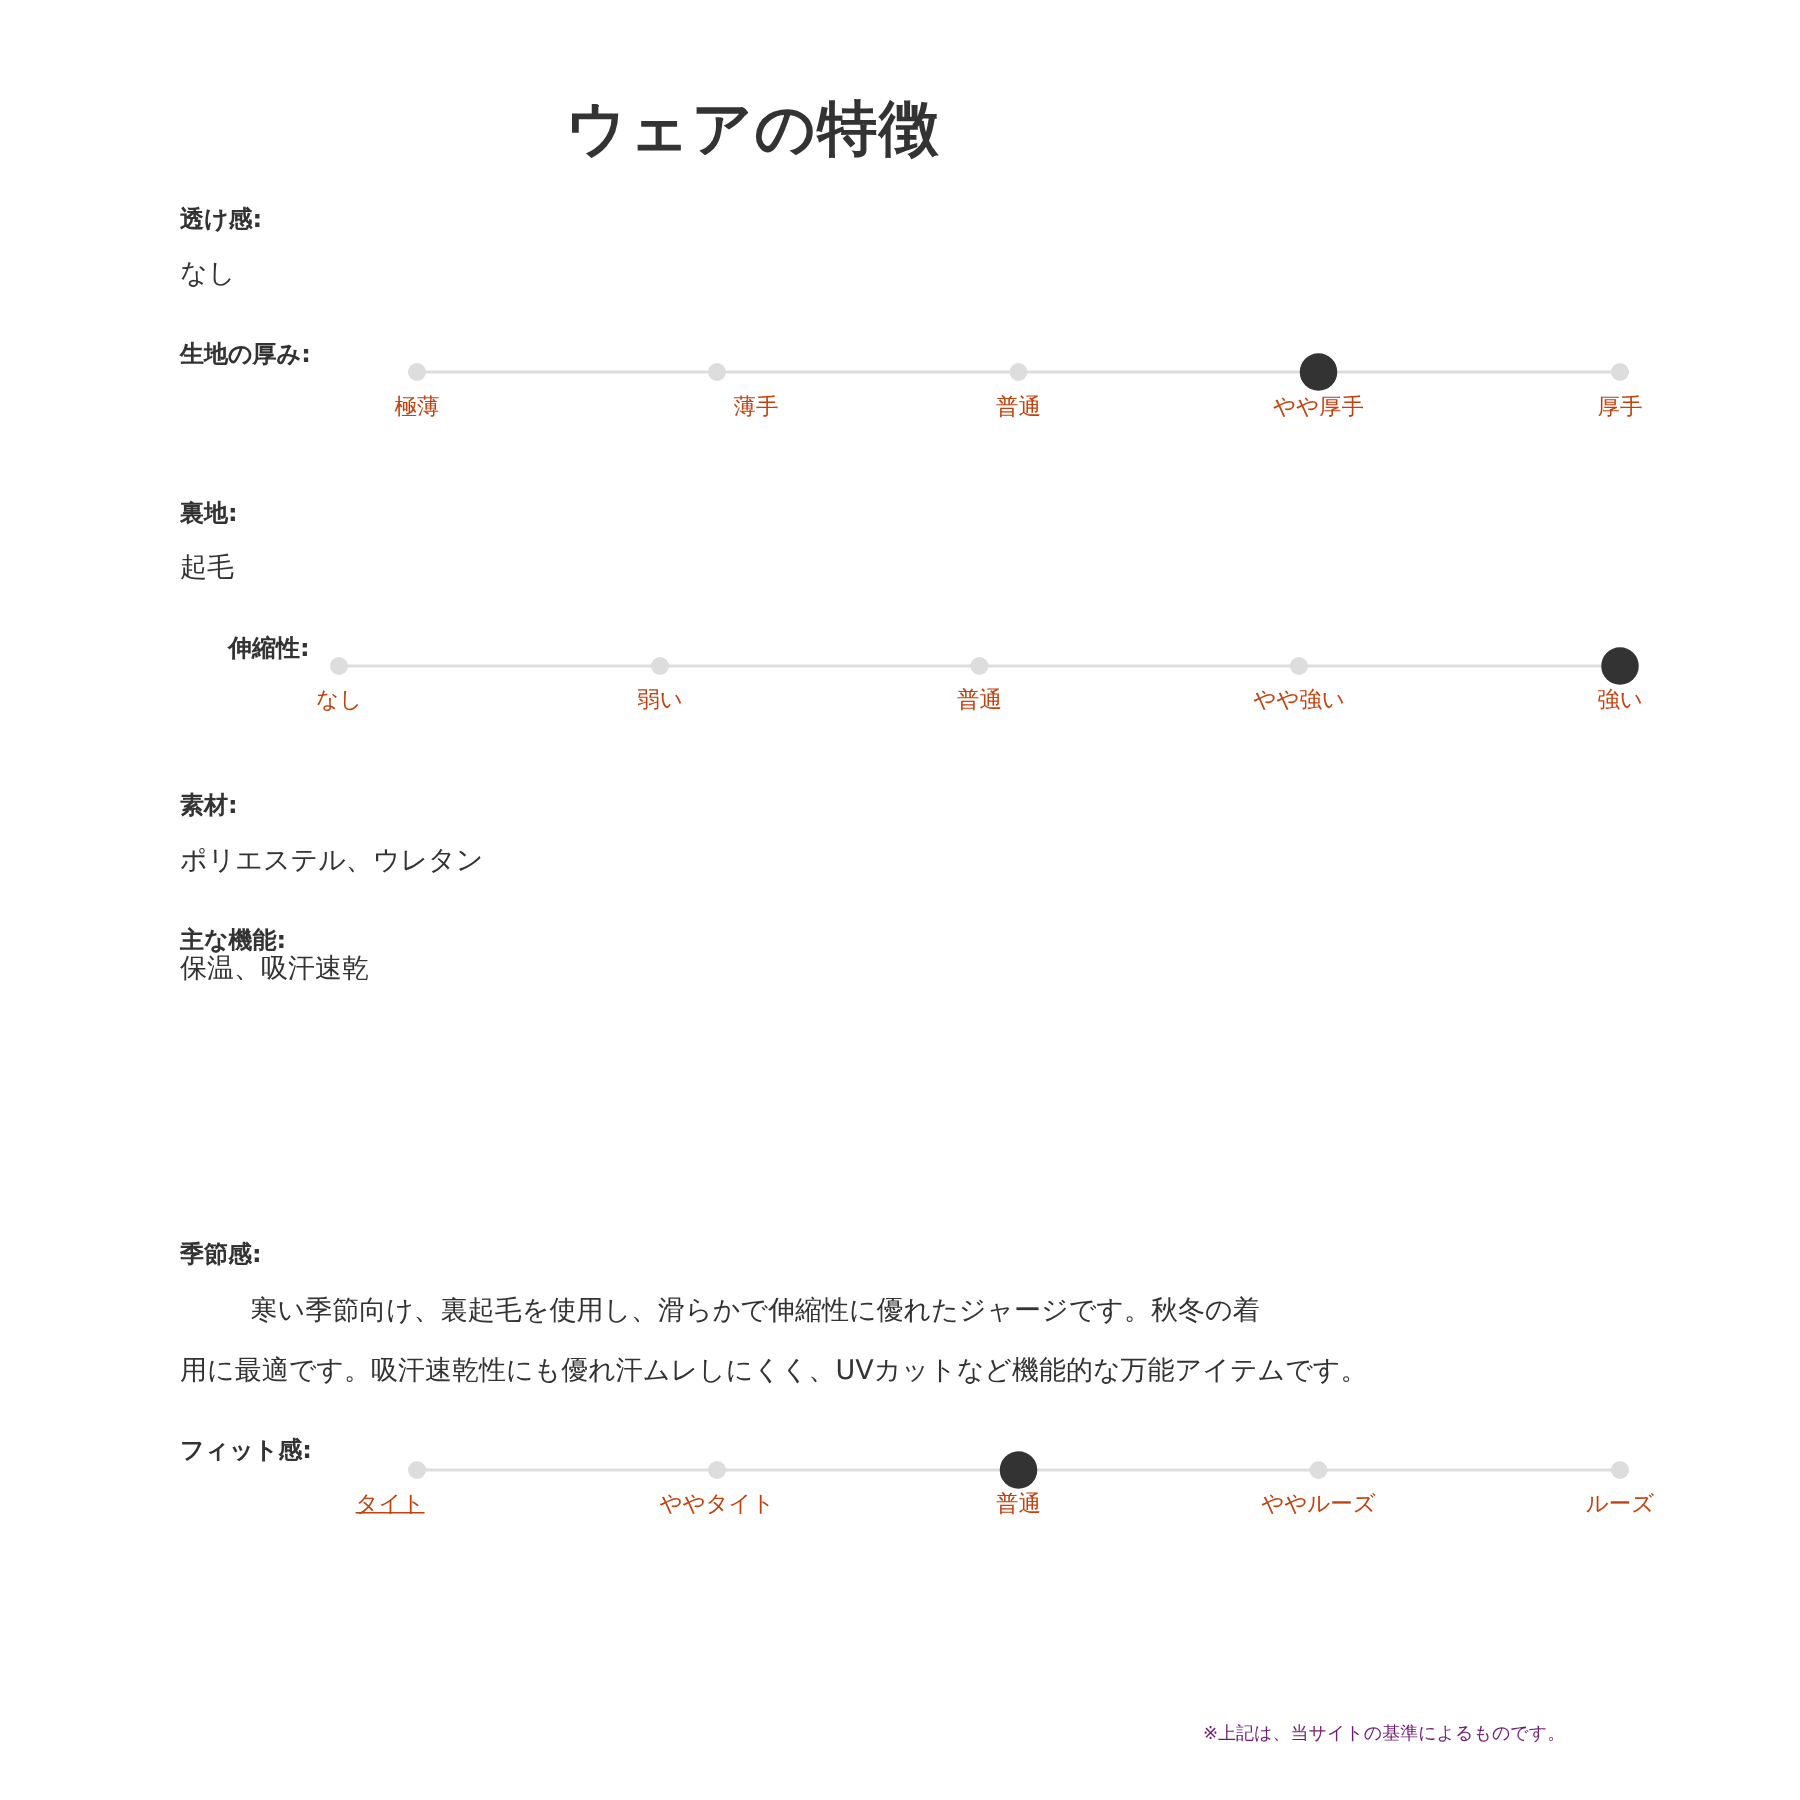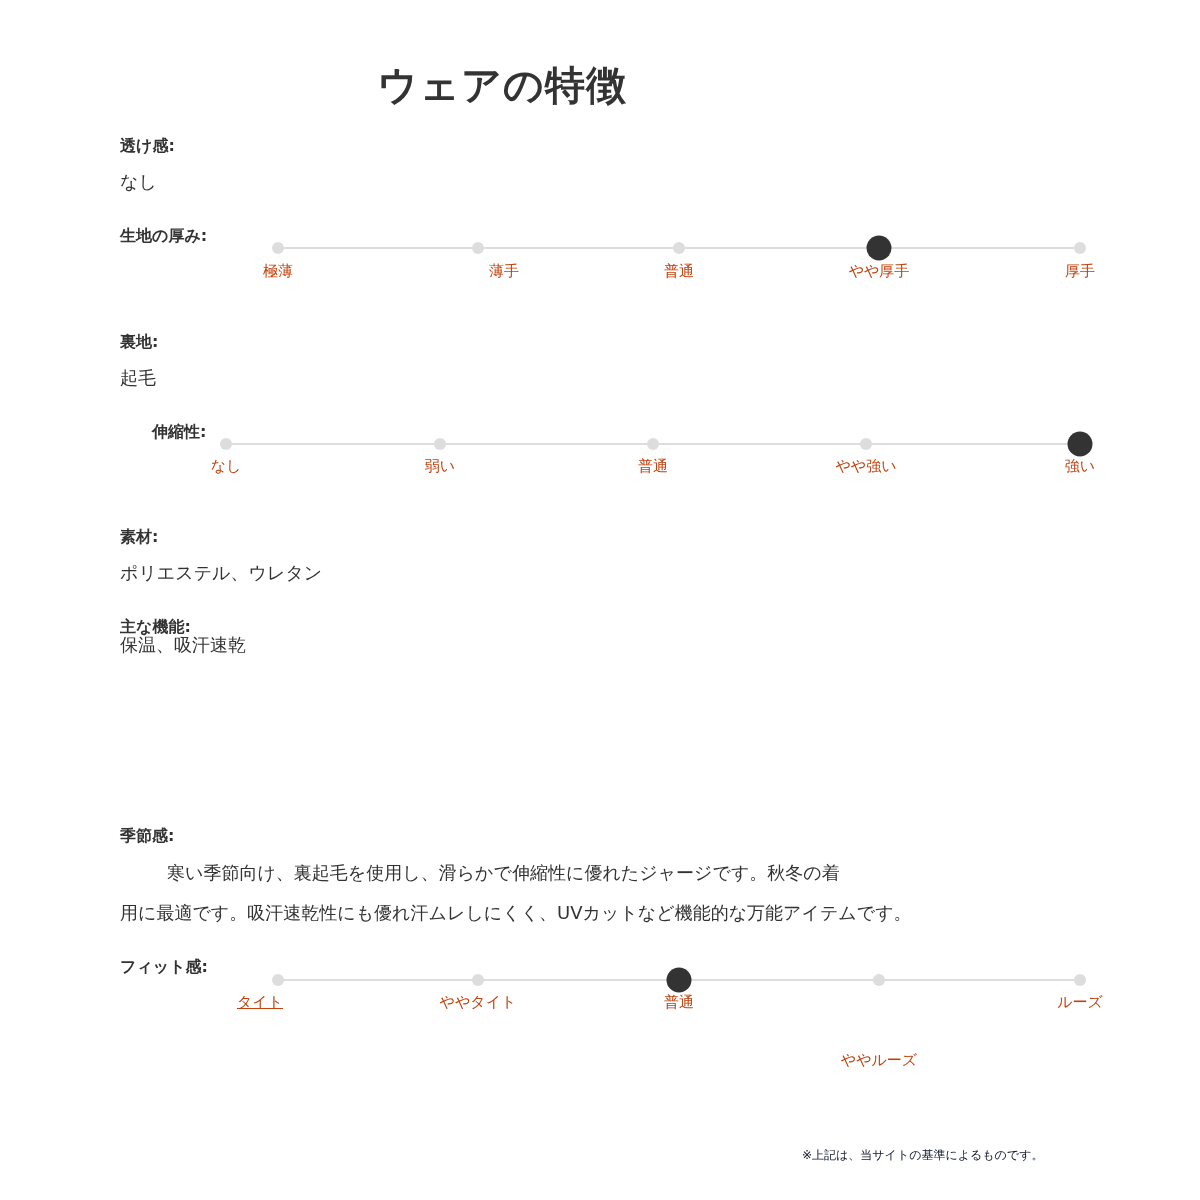--- a/index.html
+++ b/index.html
@@ -7,21 +7,21 @@
          font-family:"DejaVu Sans","Liberation Sans",sans-serif; color:#333333; }
   .abs { position:absolute; }
   .title { left:0; width:1004px; top:58px; text-align:center; font-size:40px; font-weight:bold; color:#333; letter-spacing:1px; }
   .label { font-size:16px; font-weight:bold; color:#333; white-space:nowrap; }
   .value { font-size:18px; color:#333; white-space:nowrap; }
   .para { font-size:18px; color:#333; white-space:nowrap; }
   .track { height:2px; background:#dddddd; }
   .dot { width:12px; height:12px; border-radius:50%; background:#dddddd; transform:translate(-50%,-50%); }
   .dot.active { width:25px; height:25px; background:#333333; }
   .tick { font-size:15px; color:#c2410c; transform:translateX(-50%); white-space:nowrap; }
-  .note { font-size:12px; color:#0f172a; white-space:nowrap; }
+  .note { font-size:12px; color:#701a75; white-space:nowrap; }
 </style>
 </head>
 <body>
 
 <div class="abs title">ウェアの特徴</div>
 
 <div class="abs label" style="left:120px; top:136px;">透け感:</div>
 <div class="abs value" style="left:120px; top:170px;">なし</div>
 
 <div class="abs label" style="left:120px; top:226px;">生地の厚み:</div>
@@ -71,17 +71,17 @@
 <div>
   <div class="abs track" style="left:278px; width:802px; top:979px;"></div>
   <div class="abs dot" style="left:278px; top:980px;"></div>
   <div class="abs dot" style="left:478px; top:980px;"></div>
   <div class="abs dot active" style="left:679px; top:980px;"></div>
   <div class="abs dot" style="left:879px; top:980px;"></div>
   <div class="abs dot" style="left:1080px; top:980px;"></div>
   <div class="abs tick" style="left:260px; top:993px;text-decoration:underline;">タイト</div>
   <div class="abs tick" style="left:478px; top:993px;">ややタイト</div>
   <div class="abs tick" style="left:679px; top:993px;">普通</div>
-  <div class="abs tick" style="left:879px; top:1051px;">ややルーズ</div>
+  <div class="abs tick" style="left:879px; top:993px;">ややルーズ</div>
   <div class="abs tick" style="left:1080px; top:993px;">ルーズ</div>
 </div>
 
 <div class="abs note" style="left:802px; top:1147px;">※上記は、当サイトの基準によるものです。</div>
 
 </body></html>

